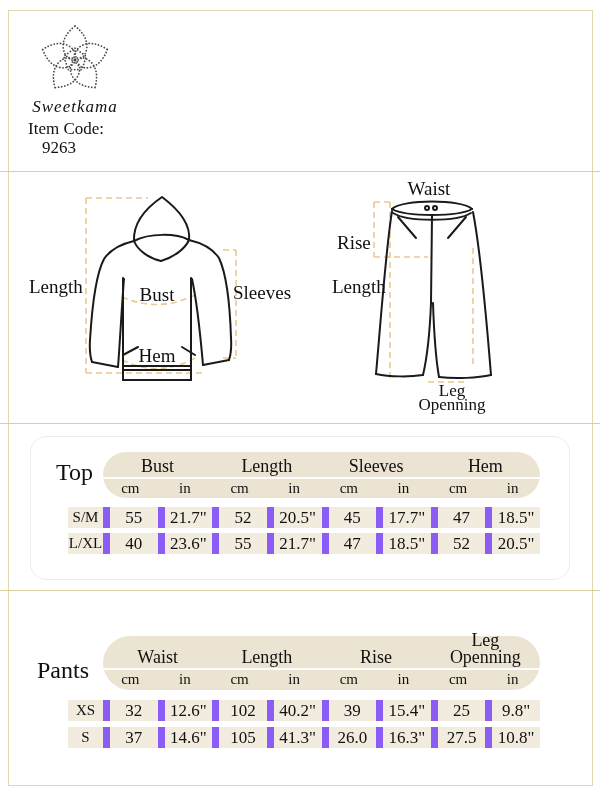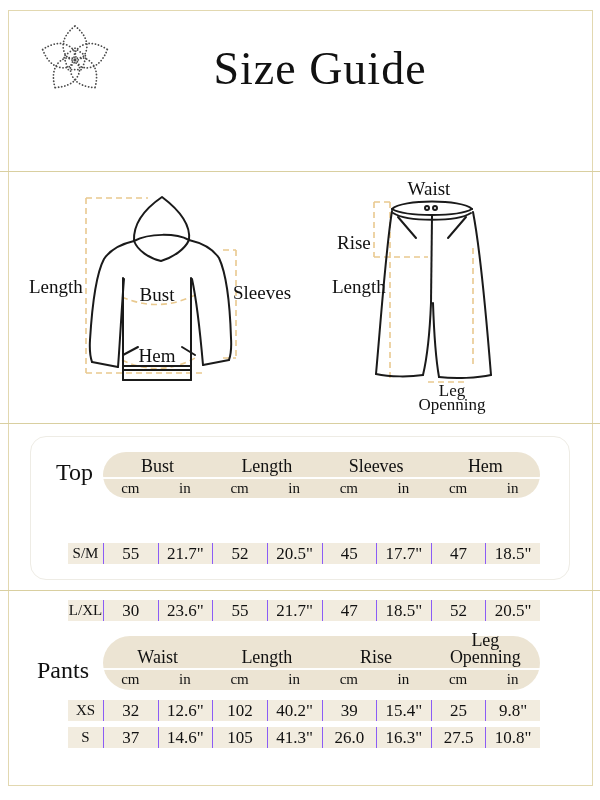--- a/index.html
+++ b/index.html
@@ -56,25 +56,25 @@
   .grp { flex:1; text-align:center; font-size:18px; line-height:17px; padding-bottom:2px;
          white-space:pre-line; }
   .unit-row { display:flex; }
   #table-0 .unit-row { height:19px; }
   #table-1 .unit-row { height:20px; }
   .unit { flex:1; text-align:center; font-size:15px; line-height:19px; }
   .rows { position:absolute; left:0; width:472px; }
   #table-0 .rows { top:55px; }
   #table-1 .rows { top:64px; }
   .drow { display:flex; background:#f2ecdf; height:21px; }
-  #table-0 .drow { margin-bottom:5px;margin-top:36px; }
+  #table-0 .drow { margin-bottom:5px; }
   #table-1 .drow { margin-bottom:6px;justify-content:center; }
   .rlabel { width:35px; text-align:center; font-size:15px; line-height:21px; }
   .cell { flex:1; text-align:center; font-size:17px; line-height:21px;
-          border-left:1px solid #8b5cf6; }
+          border-left:7px solid #8b5cf6; }
   .cell.bold { font-weight:normal; }
 </style>
 </head>
 <body>
 
 <div class="page">
   <div class="border-frame"></div>
   <div class="divider" id="divider-1"></div>
   <div class="divider" id="divider-2"></div>
   <div class="divider" id="divider-3"></div>
@@ -84,21 +84,25 @@
       <g id="petal-set">
           <path d="M0,-46 C10,-38 17,-28 16,-17 C15,-6 8,0 0,1 C-8,0 -15,-6 -16,-17 C-17,-28 -10,-38 0,-46" transform="rotate(0)"></path>
           <path d="M0,-46 C10,-38 17,-28 16,-17 C15,-6 8,0 0,1 C-8,0 -15,-6 -16,-17 C-17,-28 -10,-38 0,-46" transform="rotate(72)"></path>
           <path d="M0,-46 C10,-38 17,-28 16,-17 C15,-6 8,0 0,1 C-8,0 -15,-6 -16,-17 C-17,-28 -10,-38 0,-46" transform="rotate(144)"></path>
           <path d="M0,-46 C10,-38 17,-28 16,-17 C15,-6 8,0 0,1 C-8,0 -15,-6 -16,-17 C-17,-28 -10,-38 0,-46" transform="rotate(216)"></path>
           <path d="M0,-46 C10,-38 17,-28 16,-17 C15,-6 8,0 0,1 C-8,0 -15,-6 -16,-17 C-17,-28 -10,-38 0,-46" transform="rotate(288)"></path>
         </g>
       <path d="M0,-16 L15.2,-4.9 L9.4,12.9 L-9.4,12.9 L-15.2,-4.9 Z"></path>
     </g>
   </svg>
-  <div class="title">Size Guide</div>
+  <div class="brand">Sweetkama</div>
+  <div class="item-code">
+    <div>Item Code:</div>
+    <div class="code-value">9263</div>
+  </div>
 
   <svg id="hoodie-svg" class="diagram-svg" width="270" height="238" viewBox="0 0 270 238">
     <g fill="none" stroke="#e9c98f" stroke-width="1.6" stroke-dasharray="6 4">
       <path d="M61,16 H123"></path>
         <path d="M61,16 V191"></path>
         <path d="M61,191 H178"></path>
       <path d="M198,68 H211"></path>
         <path d="M211,68 V176"></path>
         <path d="M198,176 H211"></path>
       <path d="M97,115 Q134,131 170,113"></path>
@@ -188,21 +192,21 @@
           <div class="cell">21.7"</div>
           <div class="cell">52</div>
           <div class="cell">20.5"</div>
           <div class="cell">45</div>
           <div class="cell">17.7"</div>
           <div class="cell">47</div>
           <div class="cell">18.5"</div>
         </div>
         <div class="drow">
           <div class="rlabel">L/XL</div>
-          <div class="cell">30</div>
+          <div class="cell">40</div>
           <div class="cell">23.6"</div>
           <div class="cell">55</div>
           <div class="cell">21.7"</div>
           <div class="cell">47</div>
           <div class="cell">18.5"</div>
           <div class="cell">52</div>
           <div class="cell">20.5"</div>
         </div>
       </div>
   </div>

